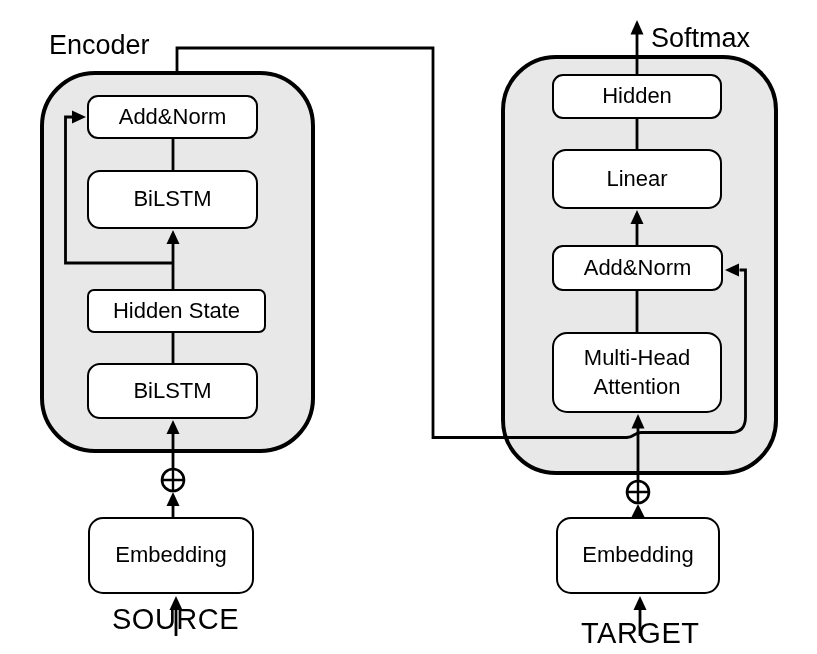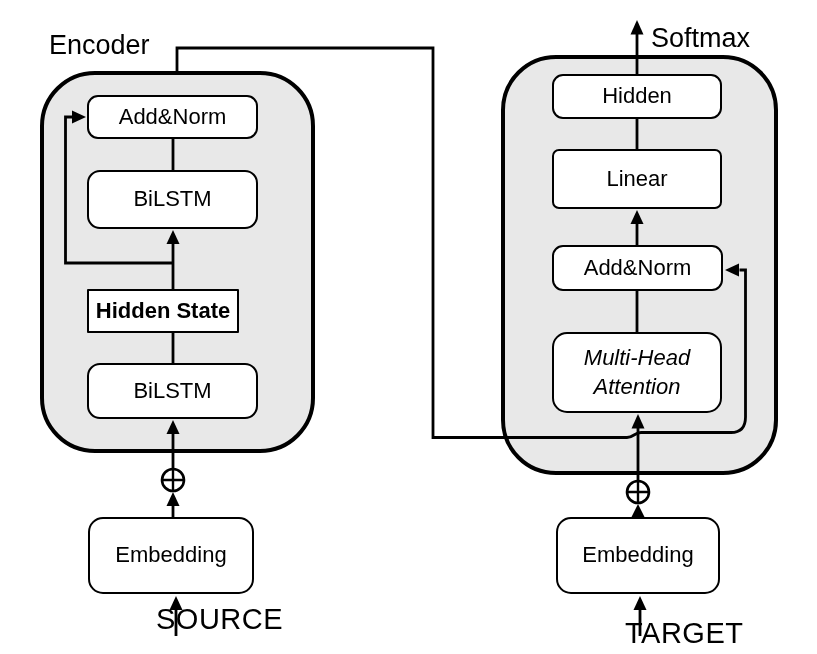--- a/index.html
+++ b/index.html
@@ -30,49 +30,48 @@
     display:flex;align-items:center;justify-content:center;
     text-align:center;
     font-size:22px;
     line-height:1.28;
     color:#000;
     z-index:3;
   }
   
   .b-enc-addnorm {left:87px; top:95px;  width:171px; height:44px; border-radius:11px;}
   .b-enc-bilstm1 {left:87px; top:170px; width:171px; height:59px; border-radius:13px;}
-  .b-enc-hidden  {left:87px; top:289px; width:152px; height:44px; border-radius:1px;font-weight:bold;}
+  .b-enc-hidden  {left:87px; top:289px; width:179px; height:44px; border-radius:7px;}
   .b-enc-bilstm2 {left:87px; top:363px; width:171px; height:56px; border-radius:13px;}
   .b-enc-embed   {left:88px; top:517px; width:166px; height:77px; border-radius:15px;}
   
   .b-dec-softmax {left:552px; top:74px;  width:170px; height:45px; border-radius:11px;}
-  .b-dec-linear  {left:552px; top:149px; width:170px; height:60px; border-radius:7px;}
+  .b-dec-linear  {left:552px; top:149px; width:170px; height:60px; border-radius:14px;}
   .b-dec-addnorm {left:552px; top:245px; width:171px; height:46px; border-radius:11px;}
-  .b-dec-mha     {left:552px; top:332px; width:170px; height:81px; border-radius:15px;font-style:italic;}
+  .b-dec-mha     {left:552px; top:332px; width:170px; height:81px; border-radius:15px;}
   .b-dec-mha .lbl{width:132px;}
   .b-dec-embed   {left:556px; top:517px; width:164px; height:77px; border-radius:15px;}
 
   .sec-title{
     position:absolute;
     font-size:27px;
     line-height:1.1;
     z-index:4;
     white-space:nowrap;
   }
   .t-encoder{left:49px; top:31px;}
   .t-decoder{left:651px; top:24px;}
 
   .io-label{
     position:absolute;
     font-size:29px;
     line-height:1.1;
     letter-spacing:0.5px;
     z-index:4;
     white-space:nowrap;
-    margin-left:44px;
   }
   .t-source{left:112px; top:604px;}
   .t-target{left:581px; top:618px;}
 
   .wires{
     position:absolute;left:0;top:0;
     z-index:5;
     pointer-events:none;
   }
   .wires path.w{stroke:#000;stroke-width:2.8;fill:none;}

